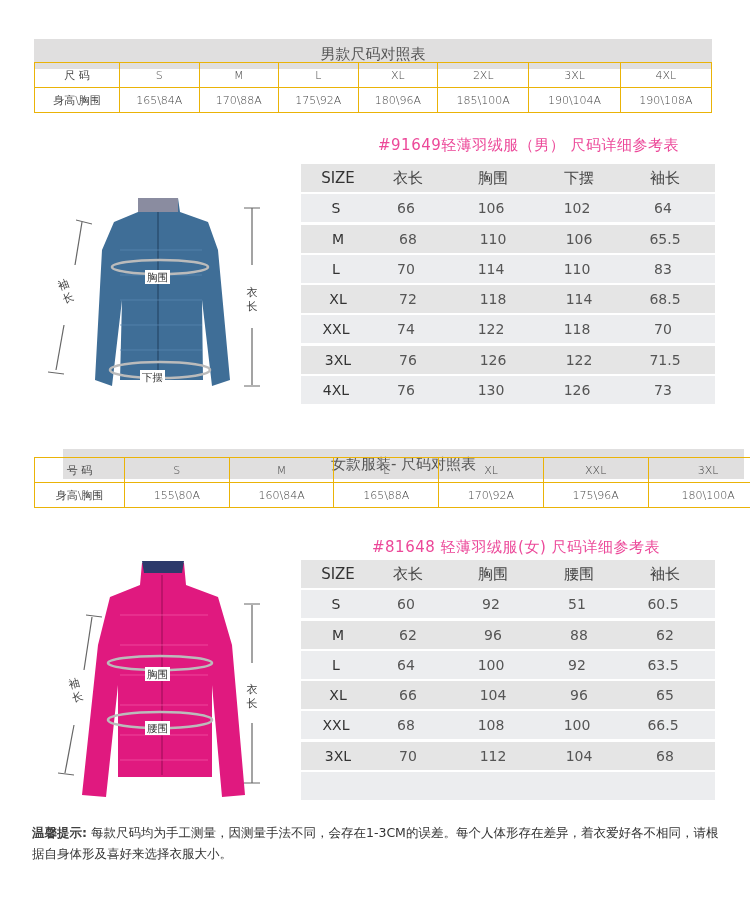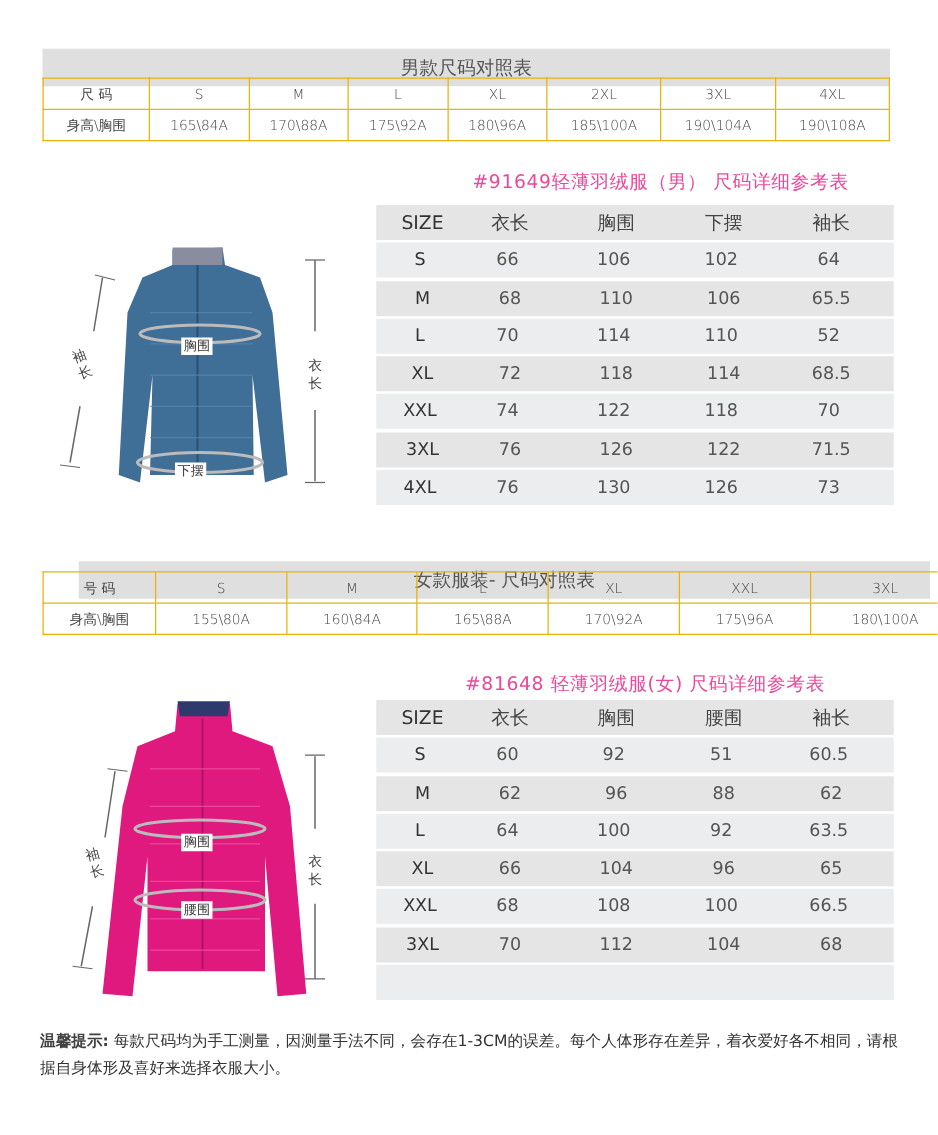--- a/index.html
+++ b/index.html
@@ -74,21 +74,21 @@
       <span class="c1">68</span>
       <span class="c2">110</span>
       <span class="c3">106</span>
       <span class="c4">65.5</span>
     </div>
   <div class="row light">
       <span class="c0">L</span>
       <span class="c1">70</span>
       <span class="c2">114</span>
       <span class="c3">110</span>
-      <span class="c4">52</span>
+      <span class="c4">83</span>
     </div>
   <div class="row dark">
       <span class="c0">XL</span>
       <span class="c1">72</span>
       <span class="c2">118</span>
       <span class="c3">114</span>
       <span class="c4">68.5</span>
     </div>
   <div class="row light">
       <span class="c0">XXL</span>

